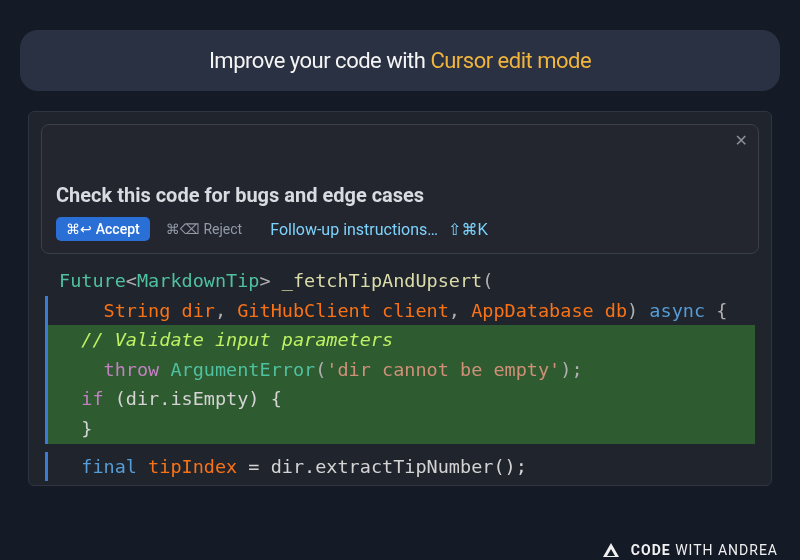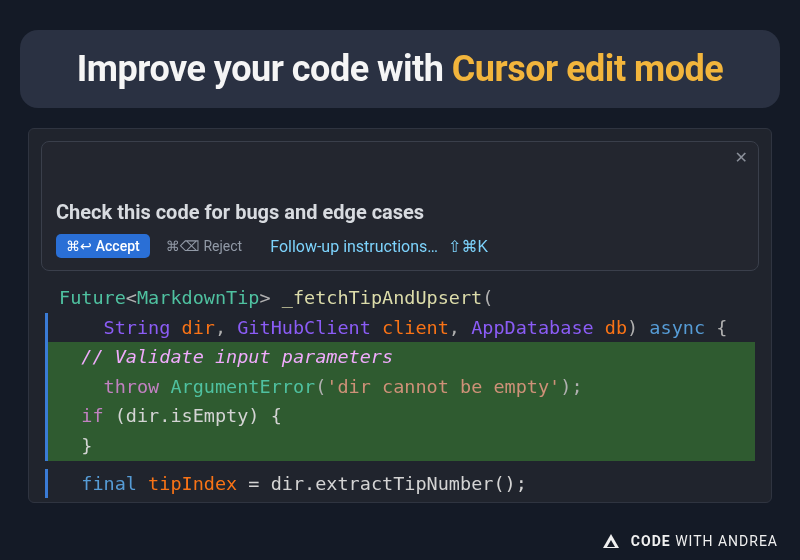--- a/index.html
+++ b/index.html
@@ -11,22 +11,22 @@
     position: relative;
   }
   .title-bar {
     margin: 30px 20px 20px 20px;
     background: #2a3142;
     border-radius: 18px;
     padding: 18px 28px;
     text-align: center;
   }
   .title-bar h1 {
-    font-size: 36px;
-    font-weight: 700;
+    font-size: 22px;
+    font-weight: 400;
     letter-spacing: -0.5px;
     color: #f5f5f5;
   }
   .title-bar .accent {
     color: #f2b53c;
   }
   .editor-panel {
     margin: 0 28px;
     background: #20242d;
     border-radius: 6px;
@@ -111,30 +111,30 @@
   .code-line.added .bar { background: #3a7bd5; }
   .code-line.selected .bar { background: #3a7bd5; }
   
   .tk-type { color: #4fc1a0; }
   .tk-punct { color: #b0b0b0; }
   .tk-generic { color: #4fc1a0; }
   .tk-fn { color: #dcdcaa; }
   .tk-kw { color: #c181c1; }
   .tk-kw2 { color: #569cd6; }
   .tk-param { color: #f97316; }
-  .tk-ptype { color: #8b5cf6; margin-top: 28px; }
+  .tk-ptype { color: #f97316; margin-top: 28px; }
   .tk-str { color: #ce9178; }
-  .tk-comment { color: #f0abfc; font-style: italic; }
+  .tk-comment { color: #bef264; font-style: italic; }
   .tk-class { color: #4fc1a0; }
   .tk-txt { color: #d4d4d4; }
   .spacer-line { height: 8px; }
   .watermark {
     position: absolute;
     right: 22px;
-    bottom: 11px;
+    bottom: 2px;
     display: flex;
     align-items: center;
     gap: 12px;
     color: #f0f0f0;
     font-size: 14px;
     font-weight: 700;
     letter-spacing: 1px;
   }
   .watermark .logo {
     width: 0; height: 0;

